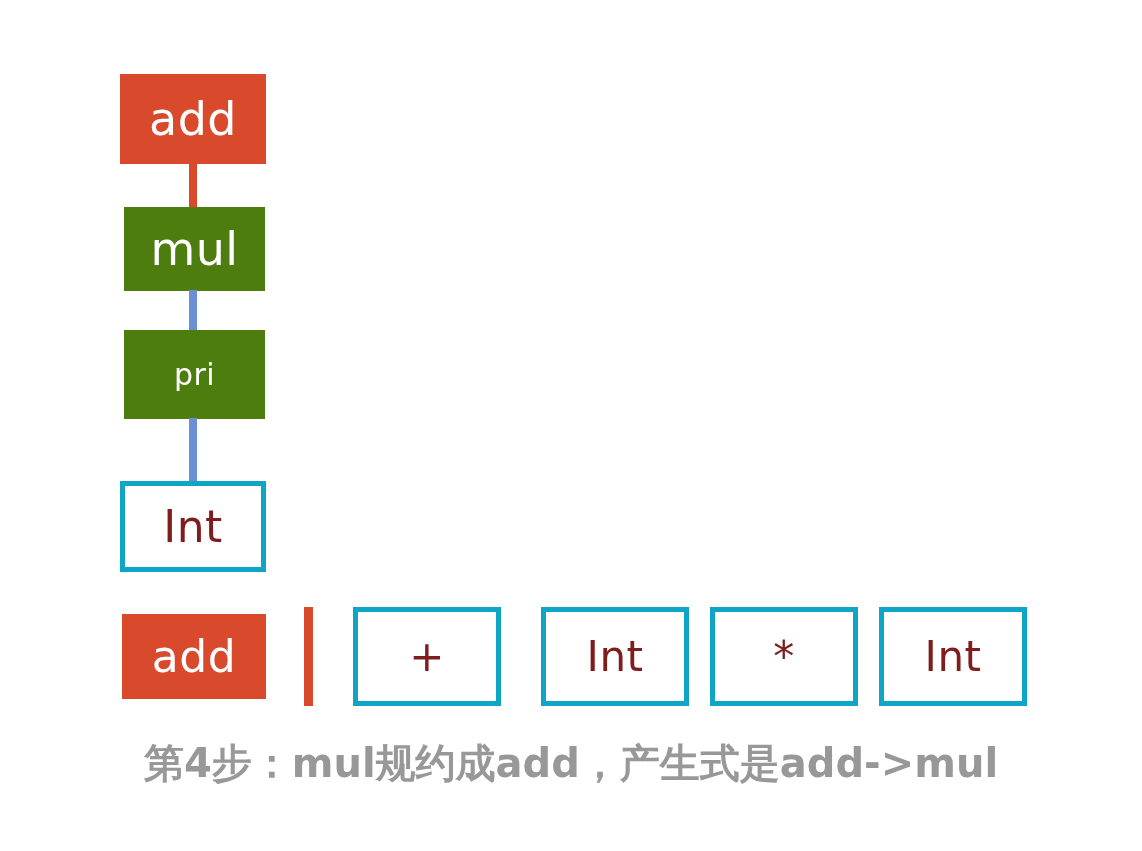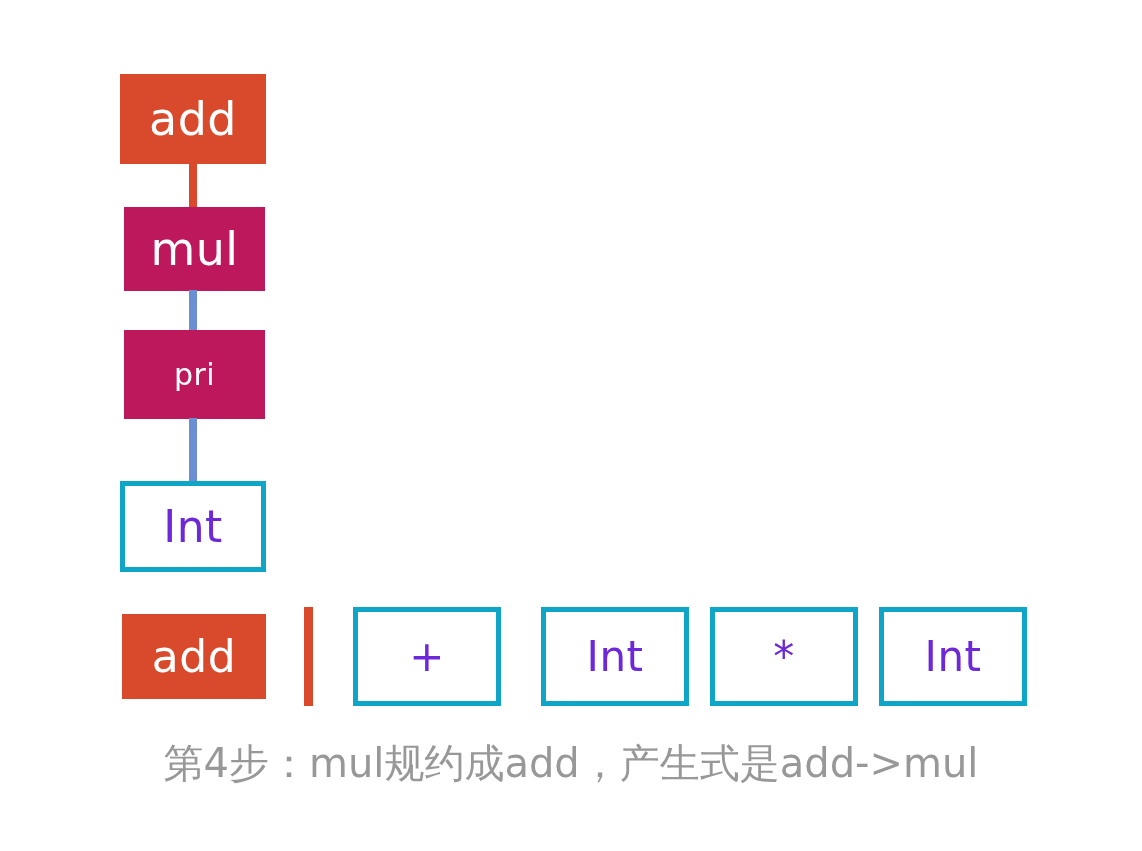--- a/index.html
+++ b/index.html
@@ -30,27 +30,27 @@
     letter-spacing: 0.5px;
     font-family: "DejaVu Sans", "Liberation Sans", sans-serif;
     user-select: none;
   }
   .node.filled-red {
     background: #d9492b;
     color: #ffffff;
     border: none;
   }
   .node.filled-teal {
-    background: #be185d;
+    background: #4d7c0f;
     color: #ffffff;
     border: none;
   }
   .node.outline-teal {
     background: #ffffff;
-    color: #6d28d9;
+    color: #7f1d1d;
     border: 5px solid #0fa5c6;
   }
 
   
   .connector {
     position: absolute;
   }
   .connector.red   { background: #d9492b; }
   .connector.blue  { background: #6c8fd2; }
 
@@ -66,20 +66,21 @@
     left: 0;
     top: 735px;
     width: 1142px;
     text-align: center;
     color: #989898;
     font-size: 40px;
     line-height: 56px;
     font-family: "DejaVu Sans", "Liberation Sans", sans-serif;
     white-space: nowrap;
     user-select: none;
+    font-weight: bold;
   }
 </style>
 </head>
 <body>
 
 <div id="canvas">
 
   <div class="node filled-red" style="left:120px; top:74px; width:146px; height:90px; font-size:46px;">
     <span>add</span>
   </div>

